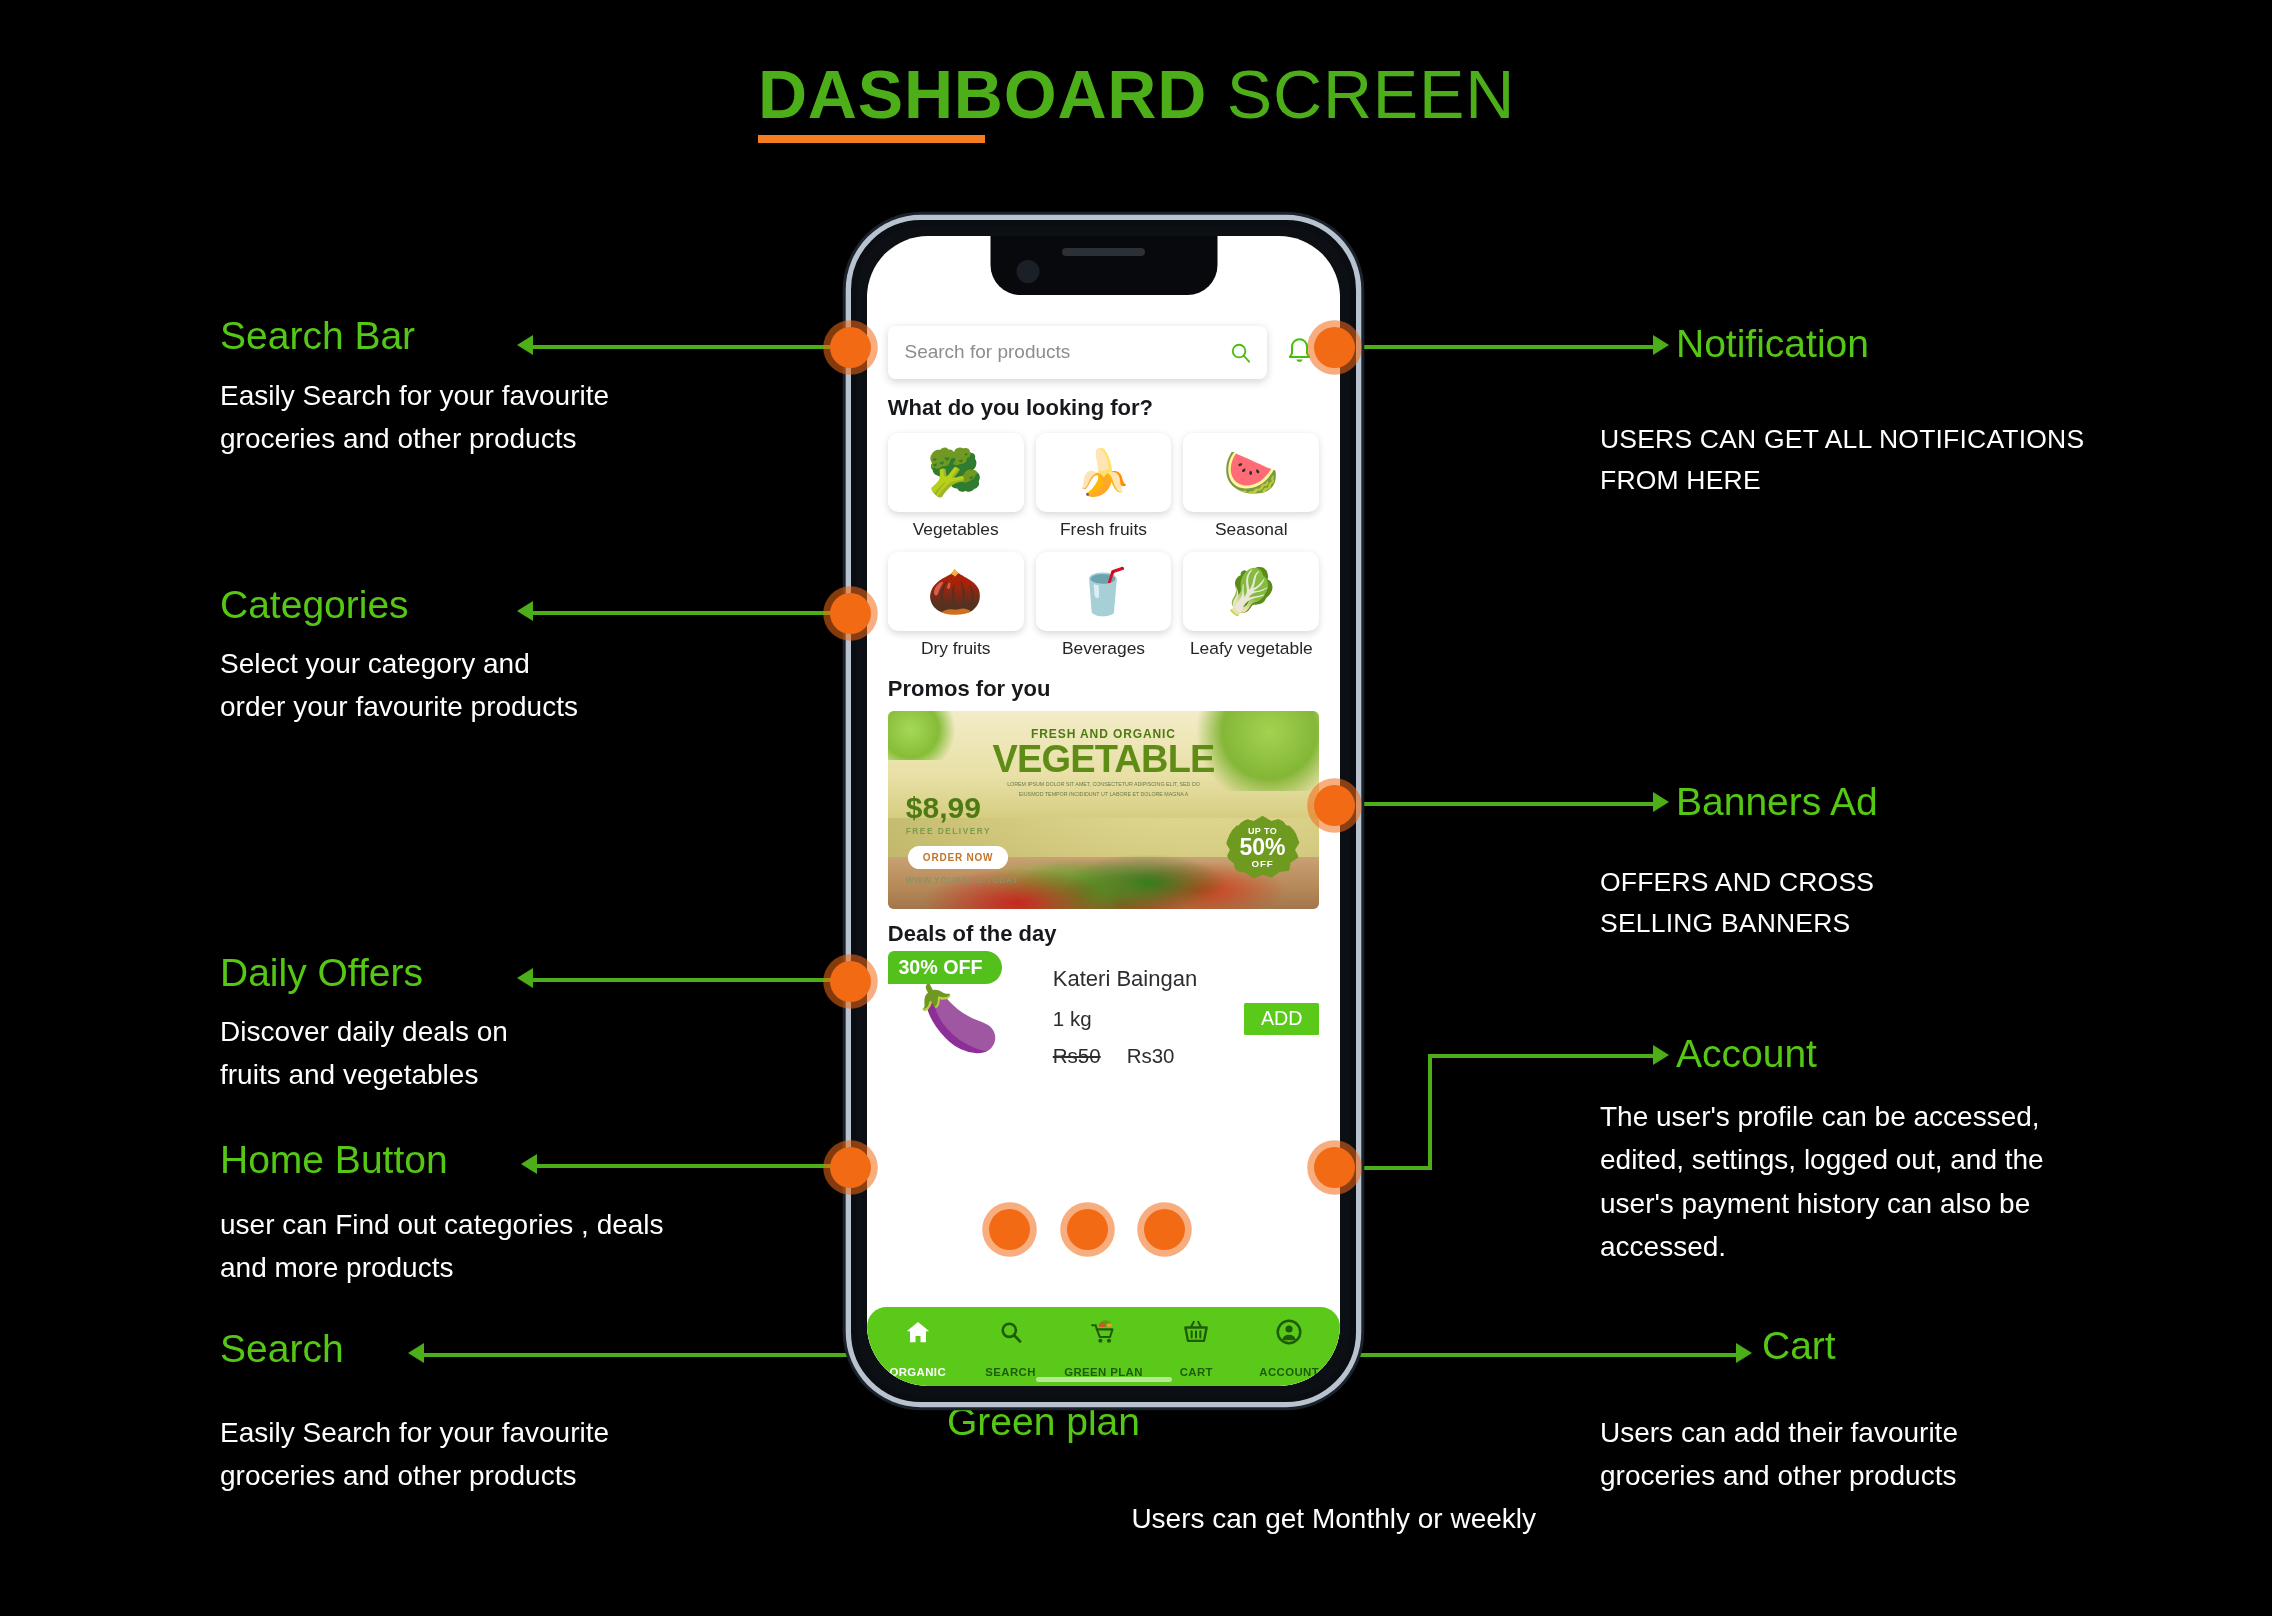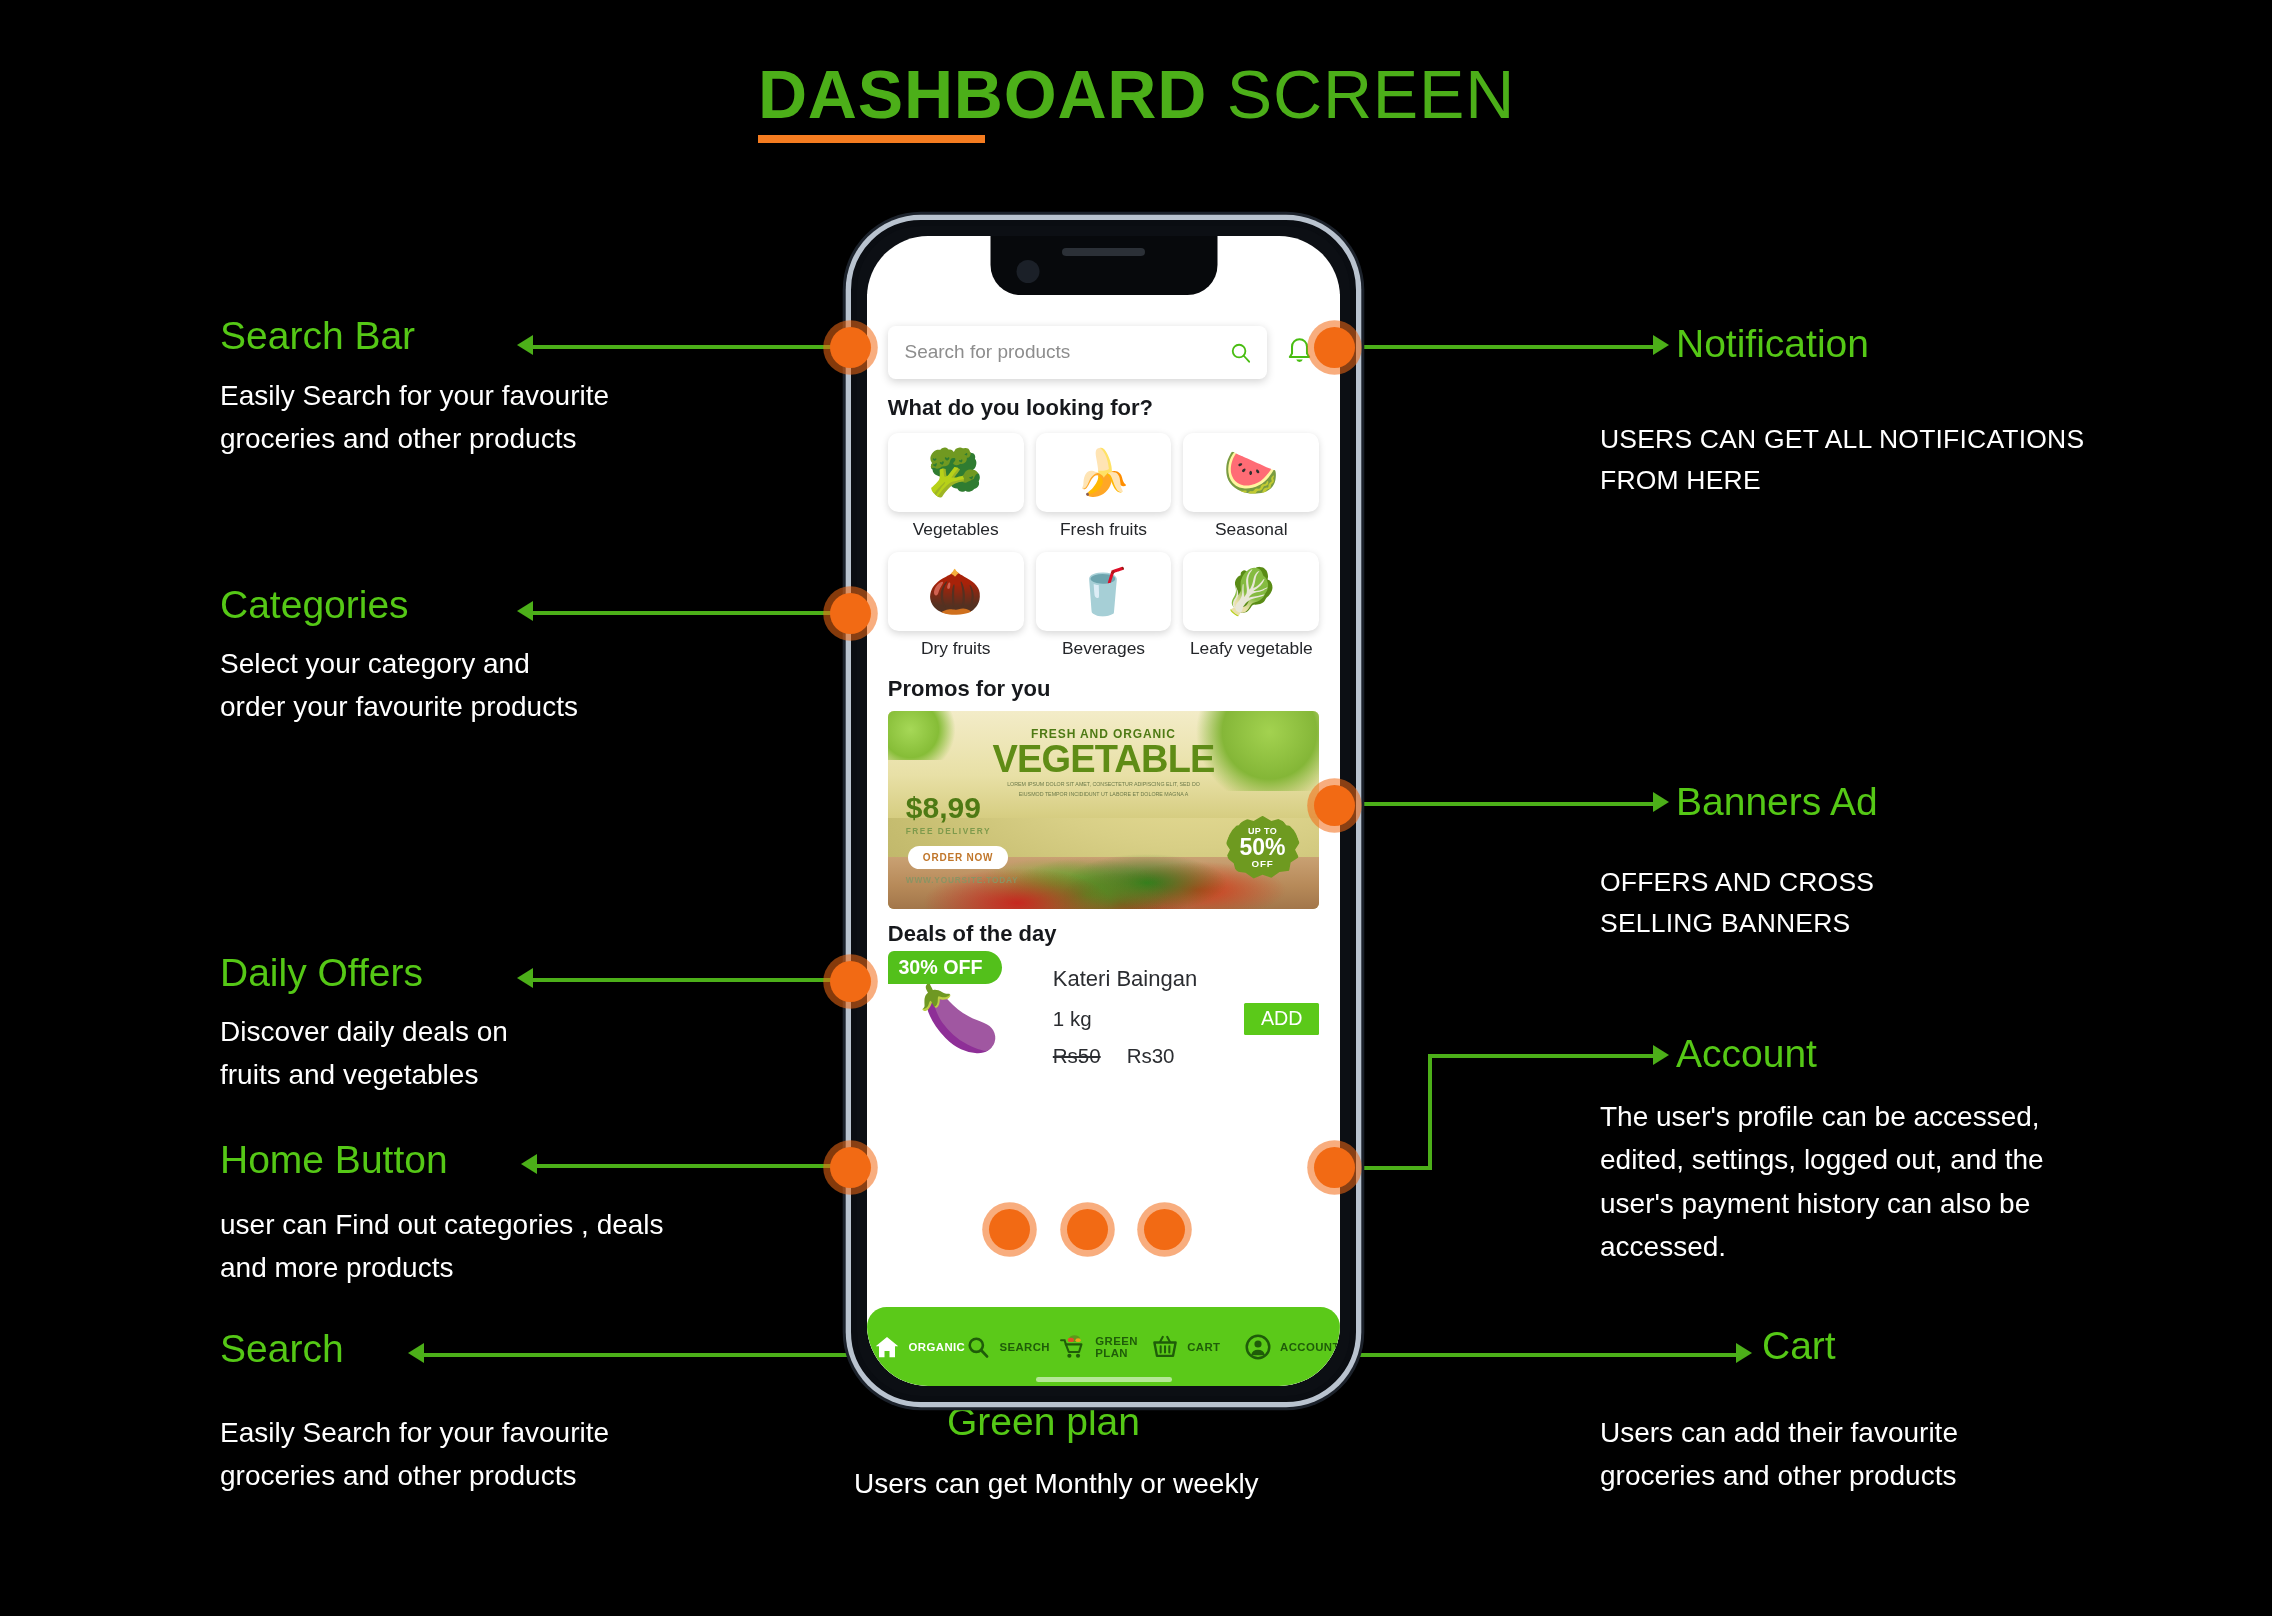--- a/index.html
+++ b/index.html
@@ -200,21 +200,21 @@
   }
   .deal-l3 { display:flex; align-items:center; gap:26px; margin-top:9px; }
   .price-old { font-size:20.5px; color:#2b2d31; text-decoration:line-through; }
   .price-new { font-size:20.5px; color:#2b2d31; }
 
   .tabbar {
     position:absolute; left:0; right:0; bottom:0; height:79px; background:#5BC919;
     border-top-left-radius:19.7px; border-top-right-radius:19.7px;
     display:flex; align-items:center; justify-content:space-around; padding:0 4.5px;
   }
-  .tab { display:flex; flex-direction:row; align-items:center; gap:9px; width:19%; }
+  .tab { display:flex; flex-direction:column; align-items:center; gap:17px; width:19%; }
   .tab .ic { height:33px; display:flex; align-items:center; justify-content:center; }
   .tab .lb { font-size:11.4px; font-weight:bold; color:#1f5c09; letter-spacing:0.4px; }
   .tab.active .lb { color:#ffffff; }
 
   .homebar {
     position:absolute; left:50%; transform:translateX(-50%); bottom:4.5px;
     width:136px; height:4.5px; border-radius:2.3px; background:rgba(255,255,255,.55); z-index:9;
   }
 </style>
 </head>
@@ -318,21 +318,21 @@
   <div>accessed.</div>
 </div>
 
 <div class="anno-head" style="left:1762px; top:1324px;">Cart</div>
 <div class="anno-body" style="left:1600px; top:1411px; width:621px;">
   <div>Users can add their favourite</div>
   <div>groceries and other products</div>
 </div>
 
 <div class="anno-head" style="left:947px; top:1400px;">Green plan</div>
-<div class="anno-body" style="left:854px; top:1462px; width:682px;">
+<div class="anno-body" style="left:854px; top:1497px; width:682px;text-align:right;">
   <div>Users can get Monthly or weekly</div>
 </div>
 
 <div class="phone">
   <div class="phone-screen">
 
     <div class="notch">
       <div class="speaker"></div>
       <div class="cam"></div>
     </div>

